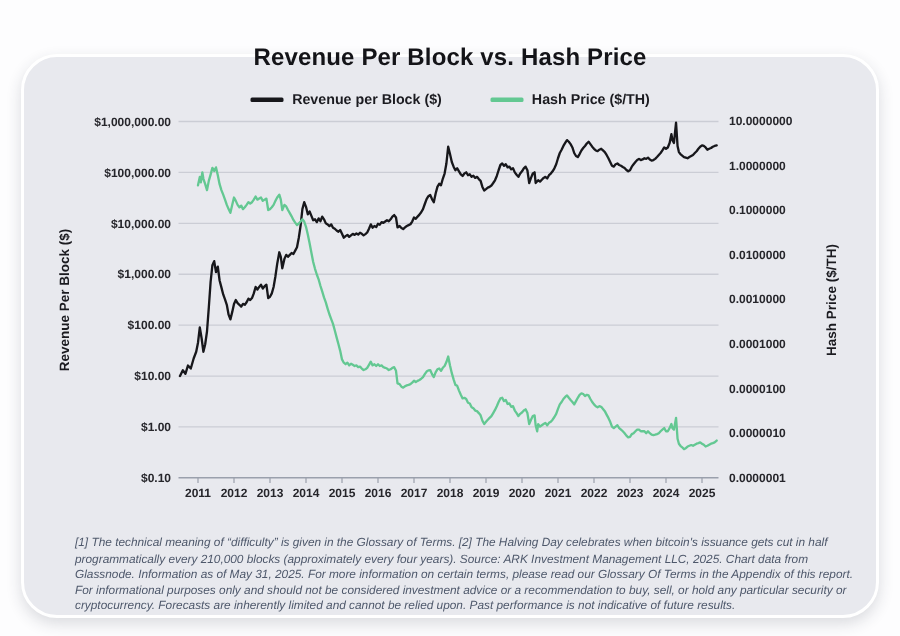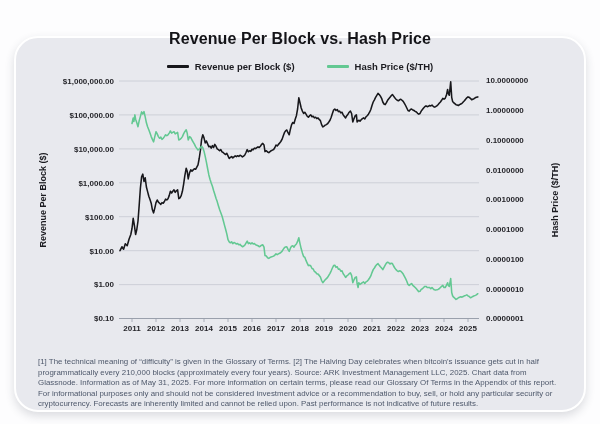--- a/index.html
+++ b/index.html
@@ -26,22 +26,22 @@
     position:absolute;top:61px;left:0;width:100%;
     display:flex;justify-content:center;align-items:center;gap:32px;
   }
   .legend-item{display:flex;align-items:center;gap:6px;}
   .swatch{display:inline-block;width:22px;height:2.6px;border-radius:1px;background:#17171b;}
   .legend-label{font-size:9.5px;font-weight:700;color:#1b1b20;}
   #chart-svg{position:absolute;left:0;top:0;pointer-events:none;}
   .tick{font-family:"Liberation Sans",sans-serif;font-size:8px;font-weight:600;fill:#26262b;}
   .axis-title{font-family:"Liberation Sans",sans-serif;font-size:9px;font-weight:700;fill:#1b1b20;}
   .footnote{
-    position:absolute;left:38px;top:357px;width:526px;
-    font-size:7.9px;line-height:1.33;color:#4e586b;
+    position:absolute;left:50px;top:357px;width:526px;
+    font-size:7.9px;line-height:1.33;color:#4e586b;font-style:italic;
   }
 </style>
 </head>
 <body>
 
 <div class="page">
   <div class="card"></div>
 
   <h1 class="title">Revenue Per Block vs. Hash Price</h1>
 

